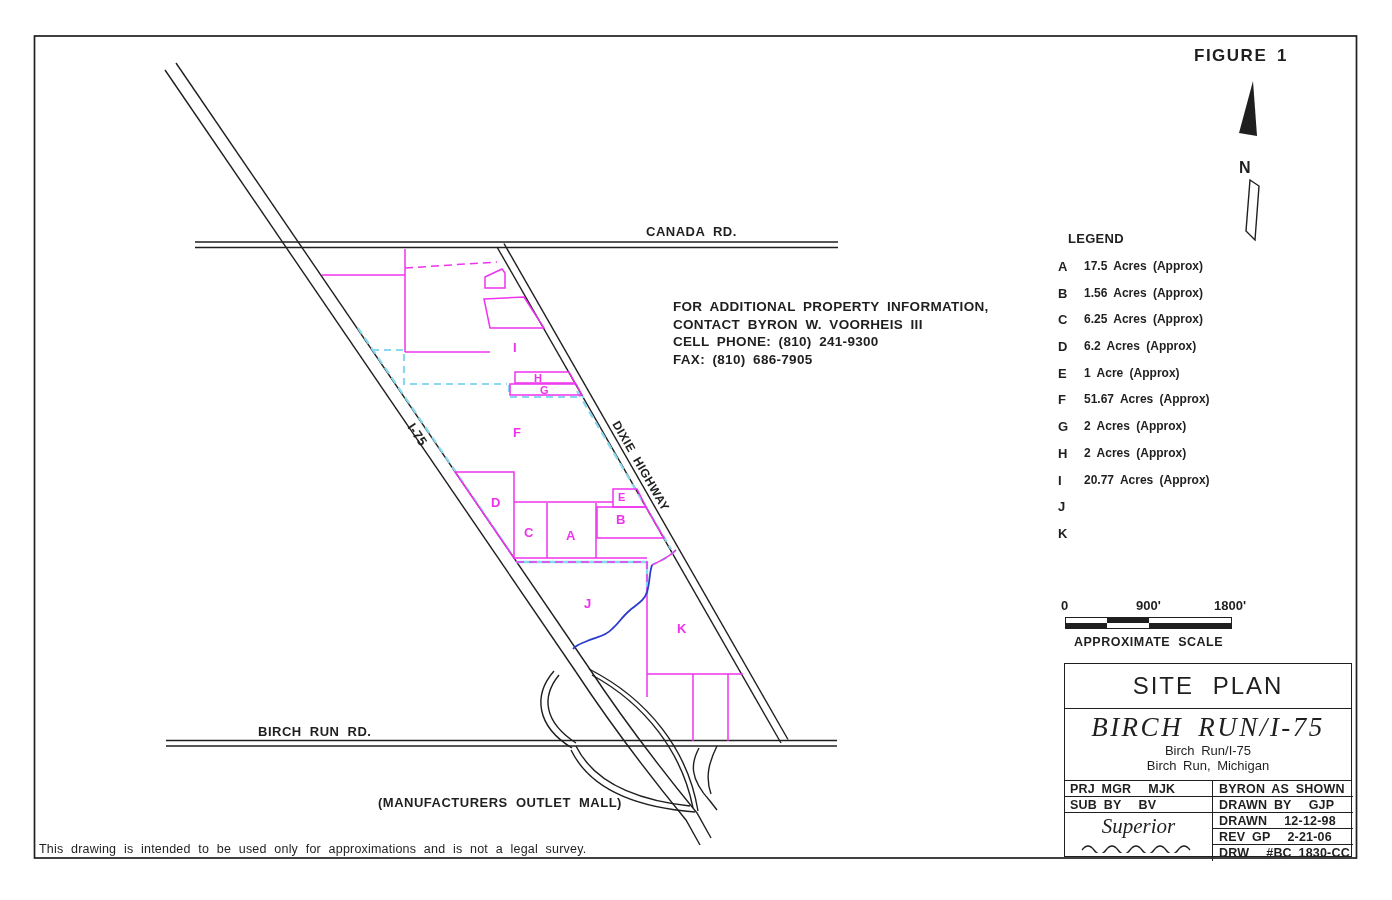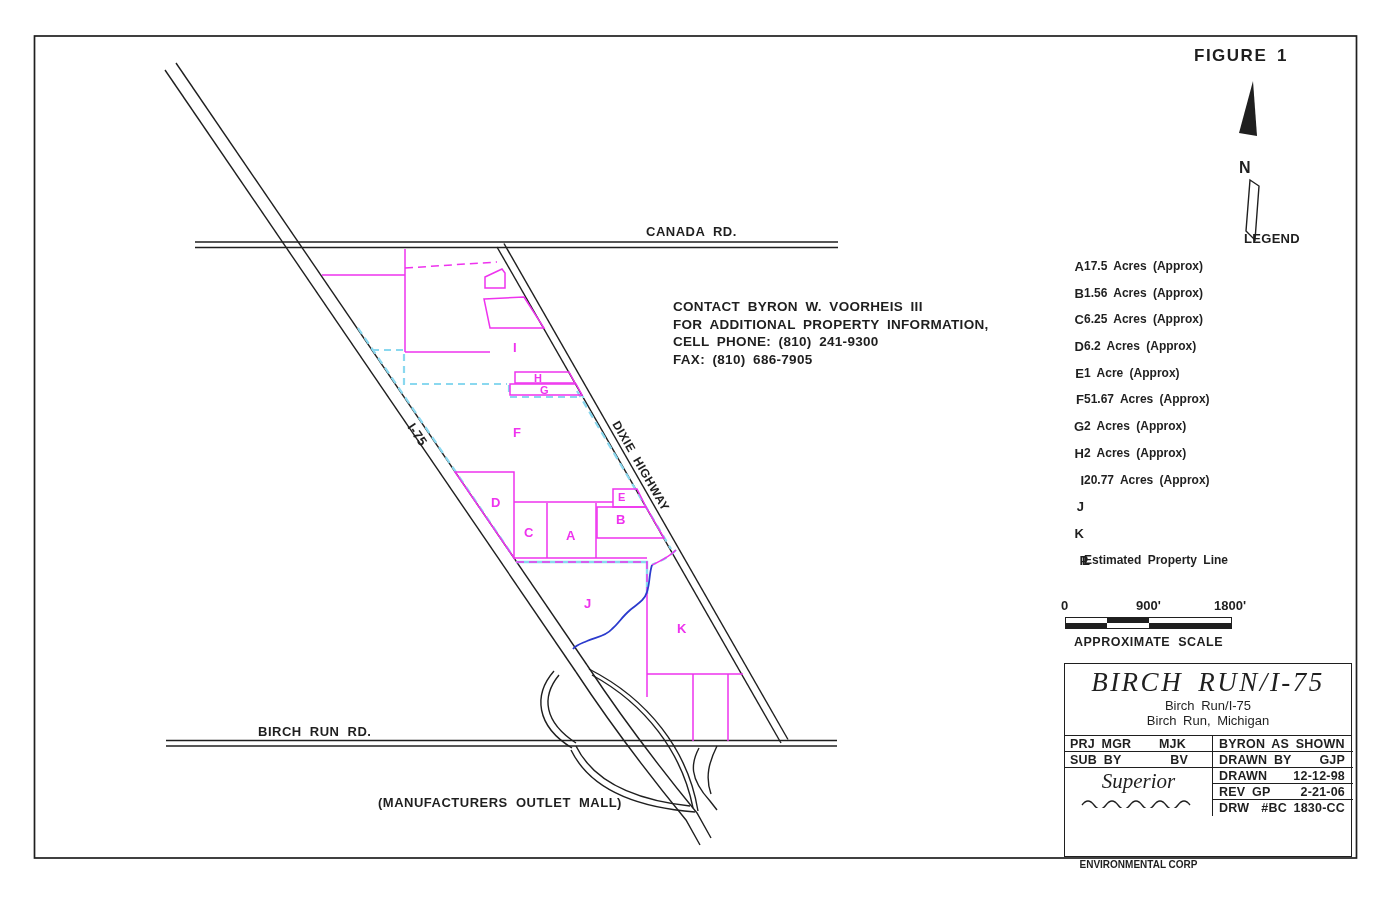--- a/index.html
+++ b/index.html
@@ -29,21 +29,21 @@
   text.pletter{font-family:"Liberation Sans",sans-serif;font-weight:bold;fill:var(--c-parcel_magenta);
             letter-spacing:.3px;}
 
   
   .figure-label{position:absolute;left:1194px;top:46px;font-size:17px;letter-spacing:1.5px;}
 
   
   .contact{position:absolute;left:673px;top:298px;font-size:13.5px;line-height:17.5px;}
 
   
-  .legend{position:absolute;left:1050px;top:231px;width:250px;text-align:right;}
+  .legend{position:absolute;left:1050px;top:231px;width:250px;}
   .legend-title{margin:0 0 13px 18px;font-size:13px;}
   .legend-row{display:flex;height:26.7px;align-items:flex-start;}
   .legend-key{width:34px;padding-left:8px;box-sizing:border-box;font-size:13px;font-weight:bold;}
   .legend-key.overlap{letter-spacing:-6px;}
   .legend-desc{font-size:12px;font-weight:bold;letter-spacing:0;word-spacing:3px;white-space:nowrap;}
 
   
   .scalebar{position:absolute;left:1065px;top:598px;width:167px;}
   .sb-labels{position:relative;height:15px;font-size:13px;font-weight:bold;}
   .sb-t0{position:absolute;left:-4px;top:0;}
@@ -62,21 +62,21 @@
   .tb-row1{height:45px;border-bottom:1.7px solid var(--c-line_black);box-sizing:border-box;
            display:flex;align-items:center;justify-content:center;}
   .tb-title{font-size:24px;letter-spacing:2px;word-spacing:10px;font-weight:normal;}
   .tb-row2{height:69px;border-bottom:1.7px solid var(--c-line_black);box-sizing:border-box;text-align:center;}
   .tb-project{font-family:"Liberation Serif",serif;font-style:italic;font-size:27px;letter-spacing:2.5px;
               word-spacing:6px;margin-top:3px;}
   .tb-sub{font-size:13px;word-spacing:3px;line-height:15px;}
   .tb-grid{position:relative;height:80px;}
   .tb-cell{position:absolute;box-sizing:border-box;display:flex;align-items:center;
            font-size:12.5px;font-weight:bold;letter-spacing:.2px;word-spacing:3px;white-space:nowrap;overflow:hidden;}
-  .tb-between{justify-content:space-between;}
+  .tb-between{gap:17px;}
   .tb-logo{position:absolute;left:0;top:32px;width:148px;height:48px;box-sizing:border-box;
            border-right:1.7px solid var(--c-line_black);text-align:center;}
   .tb-logo-name{font-family:"Liberation Serif",serif;font-style:italic;font-size:21px;line-height:26px;}
   .tb-logo-sub{font-size:10px;font-weight:bold;letter-spacing:0;line-height:10px;margin-top:48px;}
 
   
   .disclaimer{position:absolute;left:39px;top:842px;font-size:12.5px;font-weight:normal;
               letter-spacing:.2px;word-spacing:4px;white-space:nowrap;}
 </style>
 </head>
@@ -172,22 +172,22 @@
     <g>
       <path d="M1253,81 L1257,136 L1239,133 Z" fill="var(--c-line_black)"></path>
       <text class="svgt" x="1239" y="173" font-size="16">N</text>
       <path d="M1250,180 L1259,186 L1255,240 L1246,231 Z" fill="#fff" stroke="var(--c-line_black)" stroke-width="1.4"></path>
     </g>
   </svg>
 
   <div class="figure-label cad">FIGURE 1</div>
 
   <div class="contact cad">
+    <div>FOR ADDITIONAL PROPERTY INFORMATION,</div>
     <div>CONTACT BYRON W. VOORHEIS III</div>
-    <div>FOR ADDITIONAL PROPERTY INFORMATION,</div>
     <div>CELL PHONE: (810) 241-9300</div>
     <div>FAX: (810) 686-7905</div>
   </div>
 
   <div class="legend">
     <div class="legend-title cad">LEGEND</div>
     <div class="legend-row">
       <span class="legend-key">A</span>
       <span class="legend-desc">17.5 Acres (Approx)</span>
     </div>
@@ -223,24 +223,20 @@
       <span class="legend-key">I</span>
       <span class="legend-desc">20.77 Acres (Approx)</span>
     </div>
     <div class="legend-row">
       <span class="legend-key">J</span>
       <span class="legend-desc"></span>
     </div>
     <div class="legend-row">
       <span class="legend-key">K</span>
       <span class="legend-desc"></span>
-    </div>
-    <div class="legend-row">
-      <span class="legend-key overlap">PL</span>
-      <span class="legend-desc">Estimated Property Line</span>
     </div>
   </div>
 
   <div class="scalebar">
     <div class="sb-labels">
       <span class="sb-t0">0</span>
       <span class="sb-t900">900'</span>
       <span class="sb-t1800">1800'</span>
     </div>
     <div class="sb-topline"></div>
@@ -253,20 +249,23 @@
       <div class="sb-row">
         <div class="sb-seg sb-b" style="width:25%"></div>
         <div class="sb-seg sb-w" style="width:25%"></div>
         <div class="sb-seg sb-b" style="width:50%"></div>
       </div>
     </div>
     <div class="sb-caption">APPROXIMATE SCALE</div>
   </div>
 
   <div class="titleblock">
+    <div class="tb-row1">
+      <span class="tb-title">SITE PLAN</span>
+    </div>
     <div class="tb-row2">
       <div class="tb-project">BIRCH RUN/I-75</div>
       <div class="tb-sub">Birch Run/I-75</div>
       <div class="tb-sub">Birch Run, Michigan</div>
     </div>
     <div class="tb-grid">
 
       <div class="tb-cell tb-between" style="left:0;top:0;width:148px;height:16px;border-right:1.7px solid var(--c-line_black);border-bottom:1.7px solid var(--c-line_black);padding:0 26px 0 5px;">
         <span>PRJ MGR</span>
         <span>MJK</span>
@@ -300,14 +299,15 @@
         <span>REV GP</span>
         <span>2-21-06</span>
       </div>
       <div class="tb-cell tb-between" style="left:148px;top:64px;width:140px;height:16px;padding:0 8px 0 6px;">
         <span>DRW</span>
         <span>#BC 1830-CC</span>
       </div>
     </div>
   </div>
 
+  <div class="disclaimer">This drawing is intended to be used only for approximations and is not a legal survey.</div>
 
 </div>
 
 </body></html>

